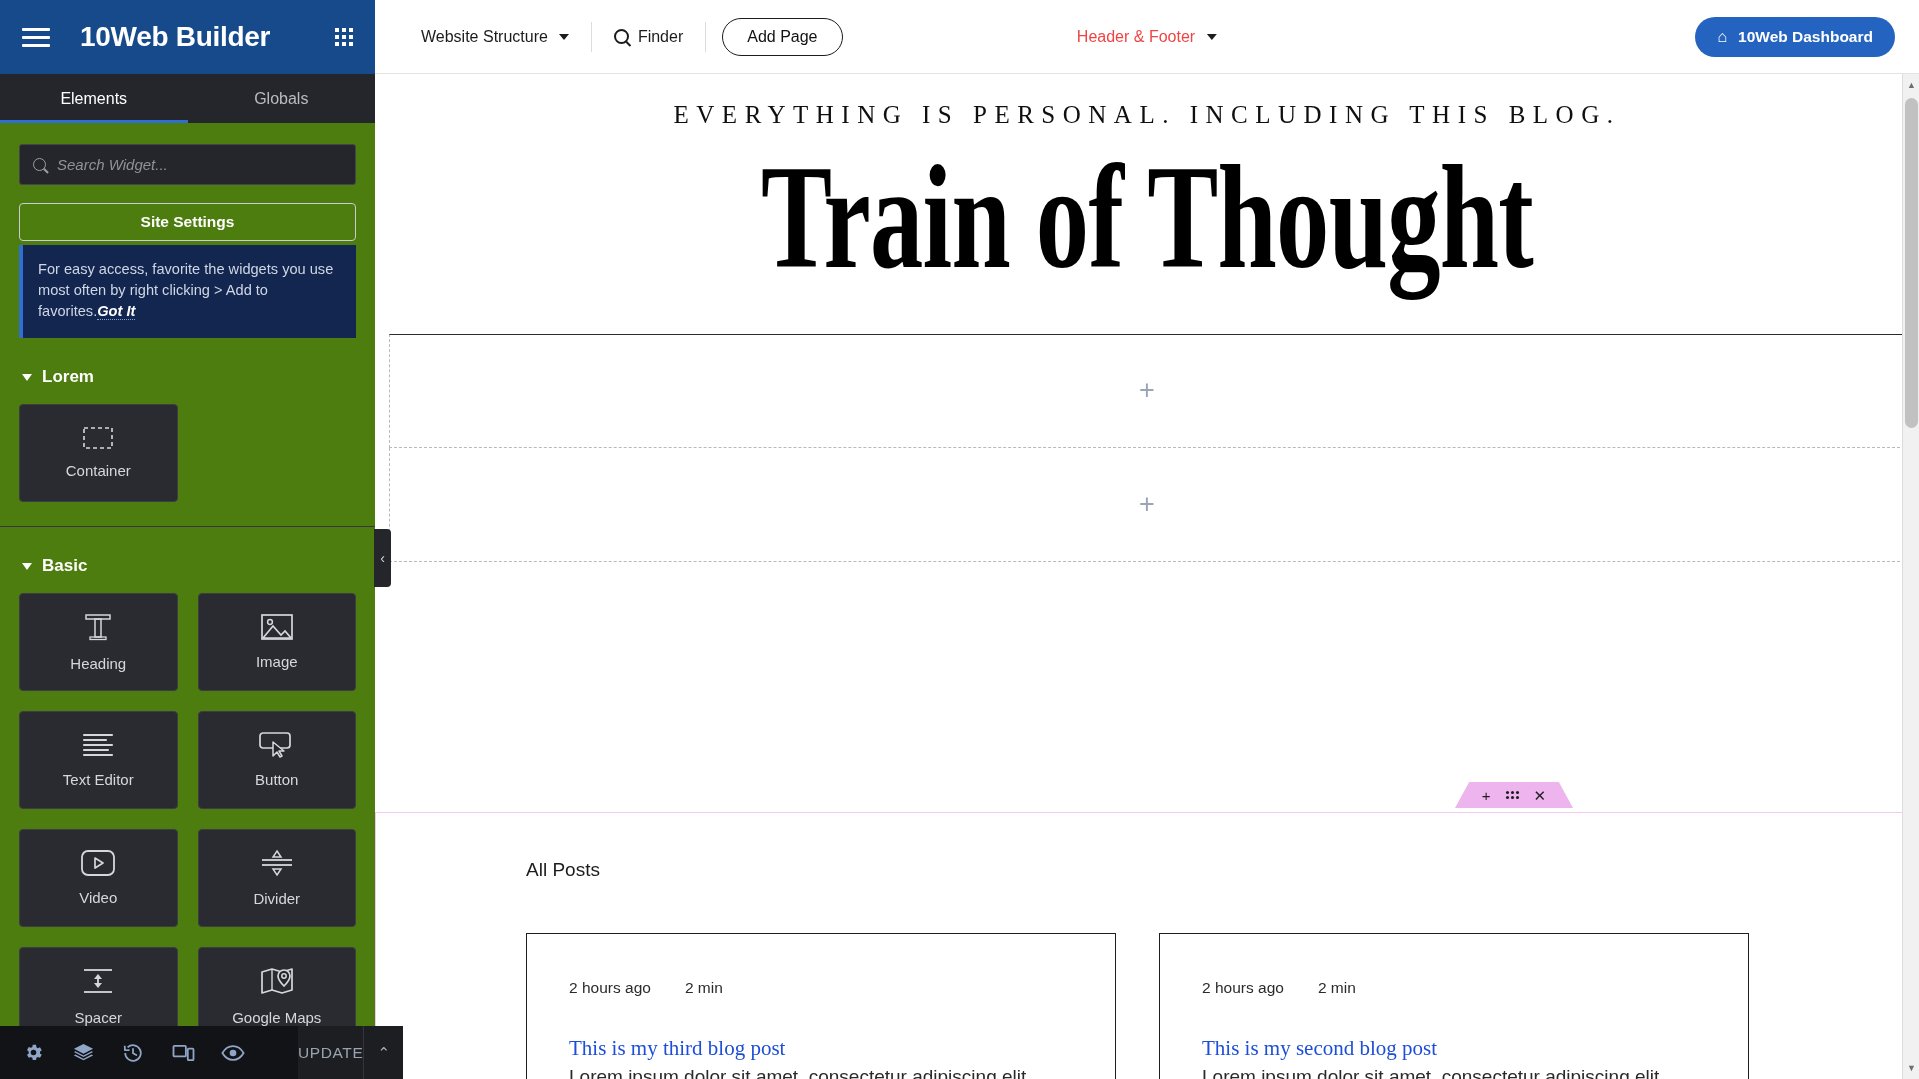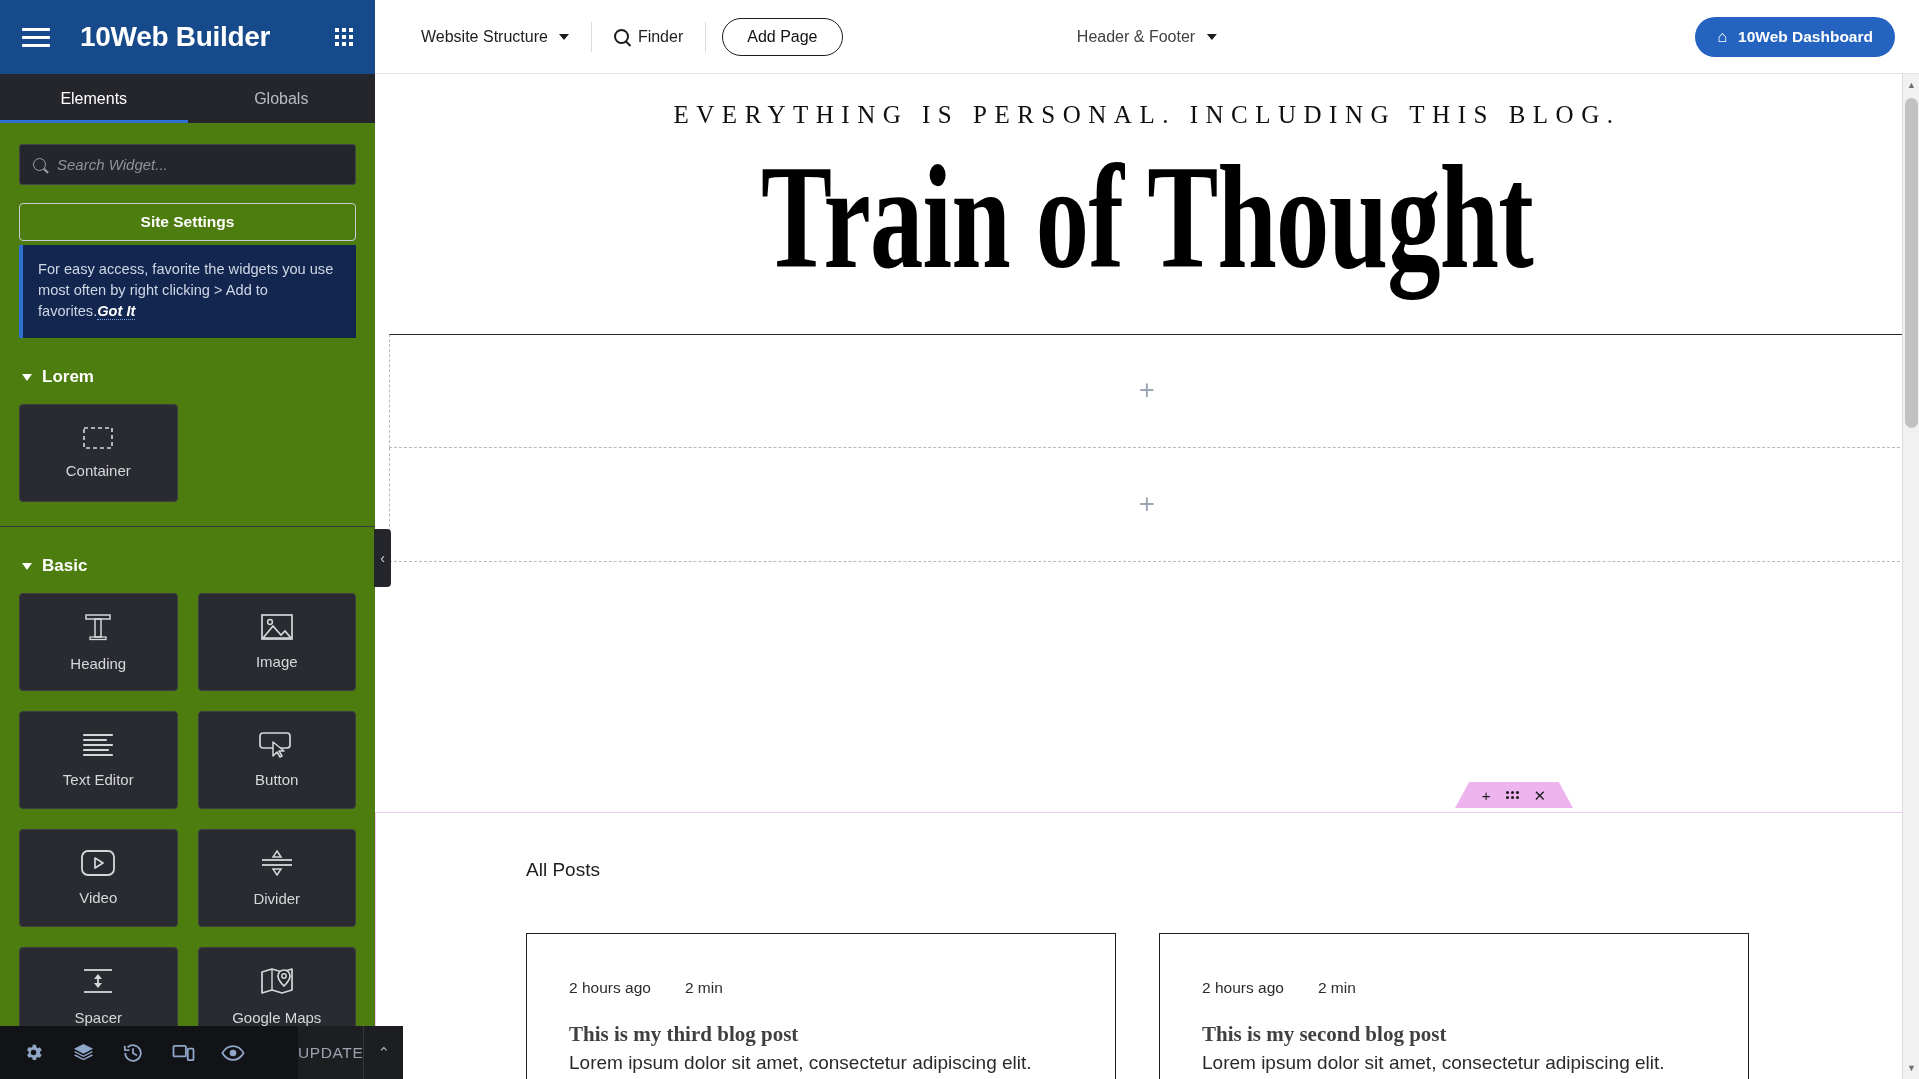--- a/index.html
+++ b/index.html
@@ -51,21 +51,21 @@
     transform: rotate(-45deg); right: -2px; bottom: -5px;
   }
   .add-page-btn {
     border: 1.5px solid #1c1c1c; border-radius: 22px; padding: 9px 24px;
     font-size: 16px; background: #fff; color: #111; cursor: pointer; margin-left: 16px;
     font-family: "Liberation Sans", sans-serif;
   }
   .hf-select {
     position: absolute; left: 50%; transform: translateX(-50%);
     display: flex; align-items: center; gap: 10px; font-size: 16px;
-    color: #404040; cursor: pointer;
+    color: #ef4444; cursor: pointer;
   }
   .dash-btn {
     margin-left: auto; background: #2563c0; color: #fff; border: none;
     border-radius: 22px; padding: 11px 22px; font-size: 15.5px; font-weight: bold;
     display: flex; align-items: center; gap: 11px; cursor: pointer;
     font-family: "Liberation Sans", sans-serif;
   }
   .home-glyph { font-size: 16px; line-height: 1; }
 
   
@@ -232,23 +232,22 @@
     border-right: 1.5px solid #f0c8f0; background: #fff; padding-left: 150px;
   }
   .all-posts { font-size: 19px; color: #1c1c1c; margin-top: 46px; }
   .cards { display: flex; gap: 43px; margin-top: 52px; }
   .post-card {
     width: 590px; border: 1px solid #1f1f1f; background: #fff; padding: 45px 42px 0 42px;
     height: 240px; overflow: hidden;
   }
   .post-meta { display: flex; gap: 34px; font-size: 15.5px; color: #2b2b2b; }
   .post-title {
-    font-family: "Liberation Serif", serif; font-size: 21px; color: #404040;
-    margin-top: 25px;
-    font-weight: bold;
+    font-family: "Liberation Serif", serif; font-size: 21px; color: #1d4ed8;
+    margin-top: 39px;
   }
   .post-body { font-size: 19px; color: #2a2a2a; line-height: 1.58; margin-top: 1px; }
 
   
   .vscroll {
     position: absolute; right: 0; top: 0; width: 17px; bottom: 0; background: #f1f1f1;
     border-left: 1px solid #dcdcdc; z-index: 4;
   }
   .vscroll .thumb {
     position: absolute; left: 2px; width: 13px; top: 24px; height: 330px;

